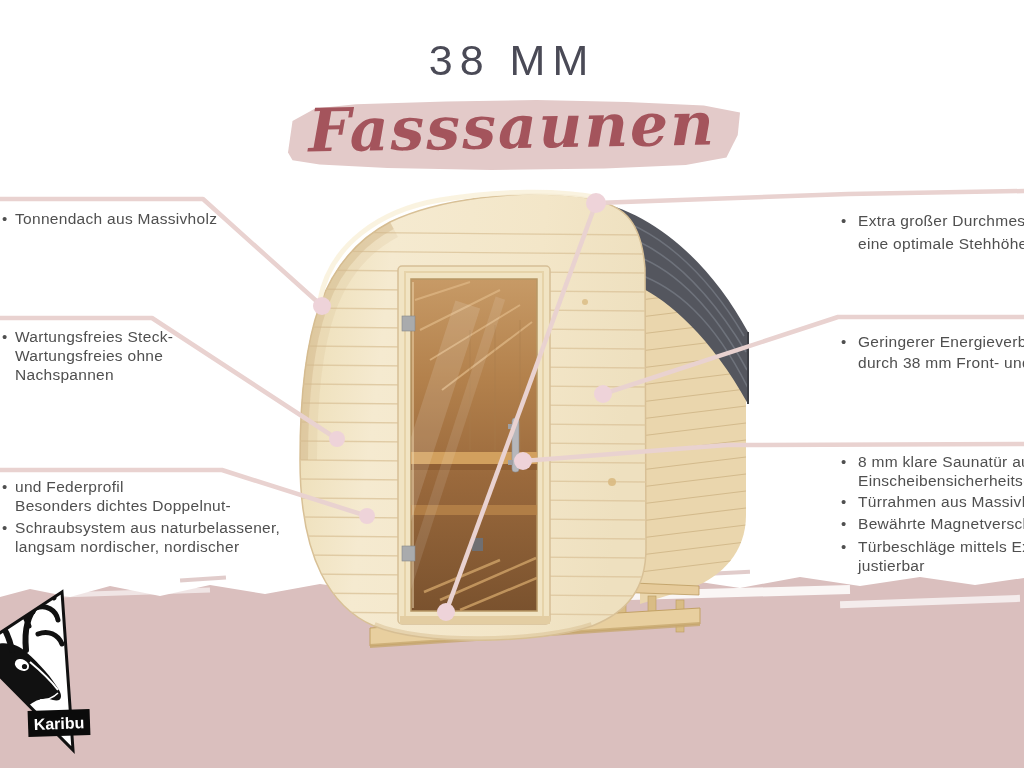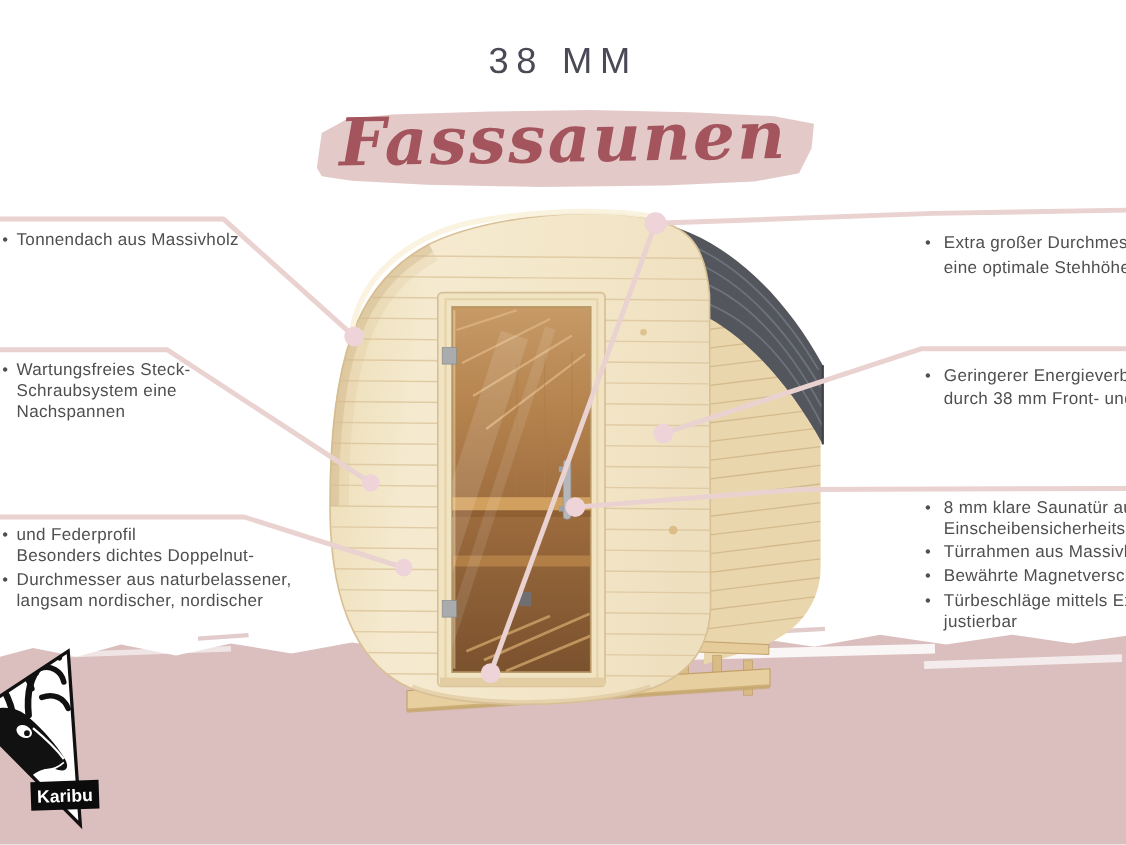--- a/index.html
+++ b/index.html
@@ -1,21 +1,21 @@
 <!DOCTYPE html>
 <html><head>
 <meta charset="utf-8">
 <style>
   html,body{margin:0;padding:0;background:#fff;}
   #page{position:relative;width:1024px;height:768px;background:#ffffff;overflow:hidden;
         font-family:"Liberation Sans",sans-serif;color:#4f4f4f;}
   .layer{position:absolute;left:0;top:0;}
   
   .t1{position:absolute;top:36px;left:0;width:100%;text-align:center;
-      font-size:33px;font-weight:400;color:#4a4a56;letter-spacing:7px;}
+      font-size:43px;font-weight:400;color:#4a4a56;letter-spacing:7px;}
   .brush{position:absolute;left:288px;top:100px;width:452px;height:70px;background:#e3cac9;
       clip-path:polygon(0% 75%,1% 30%,6% 12%,15% 6%,35% 2%,55% 0%,75% 3%,92% 8%,100% 18%,99.5% 50%,97% 82%,88% 93%,70% 98%,45% 100%,22% 97%,7% 92%,1% 86%);}
   .t2{position:absolute;top:92px;left:0;width:100%;text-align:center;
       font-family:"DejaVu Serif",serif;font-style:italic;font-weight:bold;
       font-size:60px;color:#a4545c;letter-spacing:2px;transform:rotate(-1deg);}
   
   .feature{position:absolute;font-size:15.5px;letter-spacing:.3px;color:#4f4f4f;}
   .feature .line{white-space:nowrap;}
   .bullet{position:absolute;top:0;font-size:15px;}
   .fl{left:15px;}
@@ -164,31 +164,31 @@
   <div class="brush"></div>
   <div class="t2">Fasssaunen</div>
 
   <div class="feature fl" style="top:209px;line-height:19px;">
     <span class="bullet">•</span>
     <div class="line">Tonnendach aus Massivholz</div>
   </div>
   <div class="feature fl" style="top:327px;line-height:19px;">
     <span class="bullet">•</span>
     <div class="line">Wartungsfreies Steck-</div>
-    <div class="line">Schraubsystem eine</div>
+    <div class="line">Wartungsfreies ohne</div>
     <div class="line">Nachspannen</div>
   </div>
   <div class="feature fl" style="top:477px;line-height:19px;">
     <span class="bullet">•</span>
     <div class="line">und Federprofil</div>
     <div class="line">Besonders dichtes Doppelnut-</div>
   </div>
   <div class="feature fl" style="top:518px;line-height:19px;">
     <span class="bullet">•</span>
-    <div class="line">Durchmesser aus naturbelassener,</div>
+    <div class="line">Schraubsystem aus naturbelassener,</div>
     <div class="line">langsam nordischer, nordischer</div>
   </div>
 
   <div class="feature fr" style="top:209px;line-height:23px;">
     <span class="bullet">•</span>
     <div class="line">Extra großer Durchmesser für</div>
     <div class="line">eine optimale Stehhöhe</div>
   </div>
   <div class="feature fr" style="top:331px;line-height:21px;">
     <span class="bullet">•</span>

